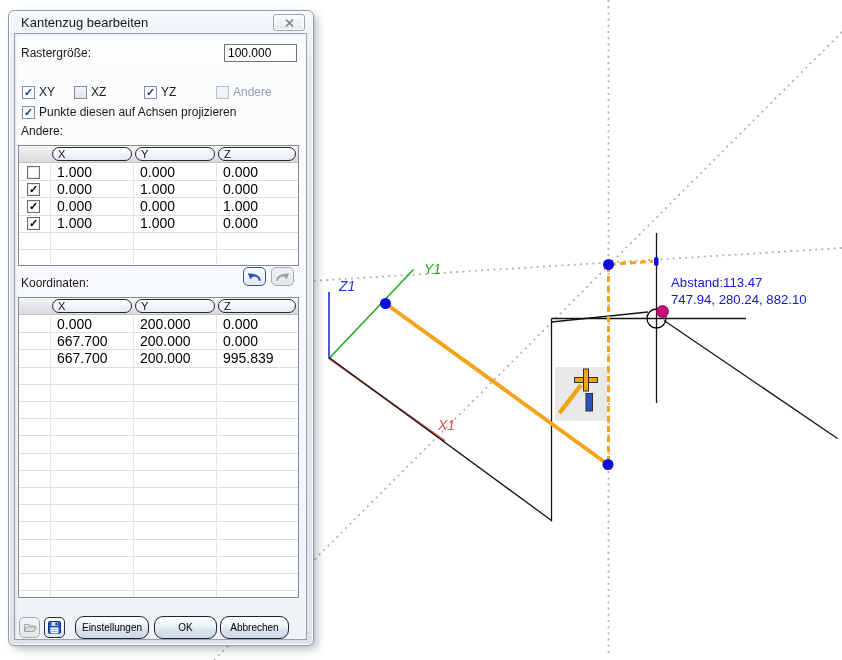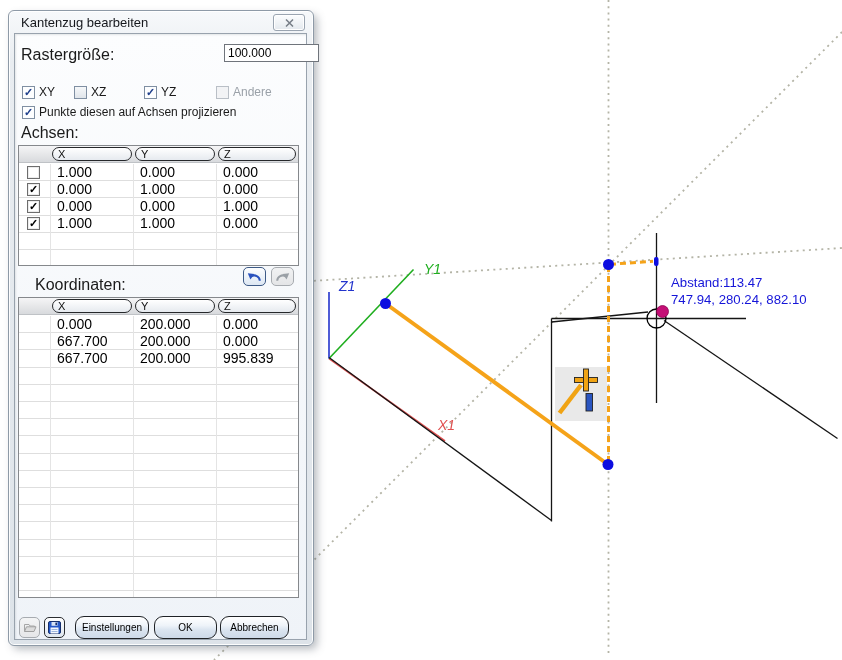--- a/index.html
+++ b/index.html
@@ -15,21 +15,21 @@
             box-shadow: inset 0 0 0 1px rgba(255,255,255,.9), 4px 4px 9px -1px rgba(90,100,110,.45); }
   .titlebar { position:absolute; left:0; top:0; right:0; height:22px; }
   .title { position:absolute; left:12px; top:4px; font-size:13px; color:#15171c; }
   .closebtn { position:absolute; right:8px; top:3px; width:32px; height:17px;
               border:1px solid #9aa4b0; border-radius:3px;
               background:linear-gradient(#fcfdfe,#e4e9ee);
               box-shadow: inset 0 0 0 1px #fff; display:flex; align-items:center; justify-content:center; }
   .client { position:absolute; left:5px; right:6px; top:22px; bottom:5px;
             background:linear-gradient(180deg,#fcfdfe,#eff3f8);
             border:1px solid #98a2ad; box-shadow: inset 1px 1px 2px rgba(110,120,130,.18); }
-  .lbl { position:absolute; font-size:16px; color:#1a1a1a; white-space:nowrap; }
+  .lbl { position:absolute; font-size:12px; color:#1a1a1a; white-space:nowrap; }
 
   .textbox { position:absolute; border:1px solid #6f747b; background:#fff;
              font-size:12px; padding:0 3px; font-family:"Liberation Sans",sans-serif; }
 
   
   .plane { position:absolute; display:flex; align-items:center; height:14px; }
   .cb { width:13px; height:13px; border:1px solid #7f8fa2; flex:0 0 13px;
         background:linear-gradient(180deg,#f6f8fa,#e0e5ea);
         color:#20408c; font-size:11px; font-weight:bold; line-height:11px; text-align:center; }
   .cb.checked { background:#fdfeff; }
@@ -133,21 +133,21 @@
     <span class="title">Kantenzug bearbeiten</span>
     <div class="closebtn">
       <svg width="9" height="8" viewBox="0 0 9 8">
         <path d="M1 0.5 L8 7.5 M8 0.5 L1 7.5" stroke="#777e87" stroke-width="1.5" fill="none"></path>
       </svg>
     </div>
   </div>
   <div class="client">
 
     <span class="lbl" style="left:6px;top:12px">Rastergröße:</span>
-    <input class="textbox" style="left: 209px; top: 10px; width: 95px; height: 18px;" value="100.000">
+    <input class="textbox" style="left: 209px; top: 10px; width: 73px; height: 18px;" value="100.000">
 
 
     <div class="plane" style="left:7px;top:51px">
       <span class="cb checked">✓</span>
       <span class="cblbl">XY</span>
     </div>
     <div class="plane" style="left:59px;top:51px">
       <span class="cb"></span>
       <span class="cblbl">XZ</span>
     </div>
@@ -158,21 +158,21 @@
     <div class="plane disabled" style="left:201px;top:51px">
       <span class="cb"></span>
       <span class="cblbl">Andere</span>
     </div>
 
     <div class="plane" style="left:7px;top:71px">
       <span class="cb checked">✓</span>
       <span class="cblbl">Punkte diesen auf Achsen projizieren</span>
     </div>
 
-    <span class="lbl" style="left:6px;top:90px">Achsen:</span>
+    <span class="lbl" style="left:6px;top:90px">Andere:</span>
 
     <div class="tbl" style="left:3px;top:111px;width:281px;height:121px">
       <div class="thead">
         <span class="pill" style="left:33px;width:80px">X</span>
         <span class="pill" style="left:116px;width:80px">Y</span>
         <span class="pill" style="left:199px;width:78px">Z</span>
       </div>
       <div class="tbody">
         <i class="vline" style="left:31px"></i>
           <i class="vline" style="left:114px"></i>
@@ -197,21 +197,21 @@
         <span class="cell c3">1.000</span>
       </div>
       <div class="trow" style="top:69px">
         <span class="cb classic rowcb checked">✓</span>
         <span class="cell c1">1.000</span>
         <span class="cell c2">1.000</span>
         <span class="cell c3">0.000</span>
       </div>
     </div>
 
-    <span class="lbl" style="left:20px;top:242px">Koordinaten:</span>
+    <span class="lbl" style="left:6px;top:242px">Koordinaten:</span>
 
     <div class="sbtn" style="left:228px;top:233px">
       <svg width="15" height="13" viewBox="0 0 15 13">
         <path d="M12.8 10.8 A5.6 5.6 0 0 0 4.2 6.3" fill="none" stroke="#2a52be" stroke-width="2"></path>
         <polygon points="0.8,3.2 7.4,4.0 3.4,9.6" fill="#2a52be"></polygon>
       </svg>
     </div>
     <div class="sbtn disabled" style="left:256px;top:233px">
       <svg width="15" height="13" viewBox="0 0 15 13">
         <path d="M2.2 10.8 A5.6 5.6 0 0 1 10.8 6.3" fill="none" stroke="#9aa0a6" stroke-width="2"></path>

